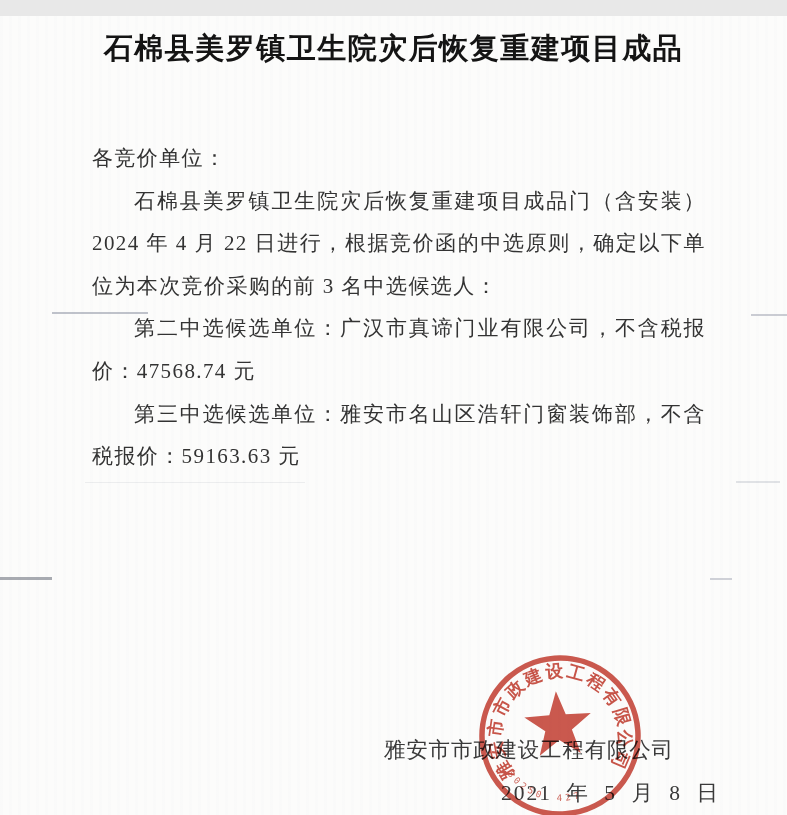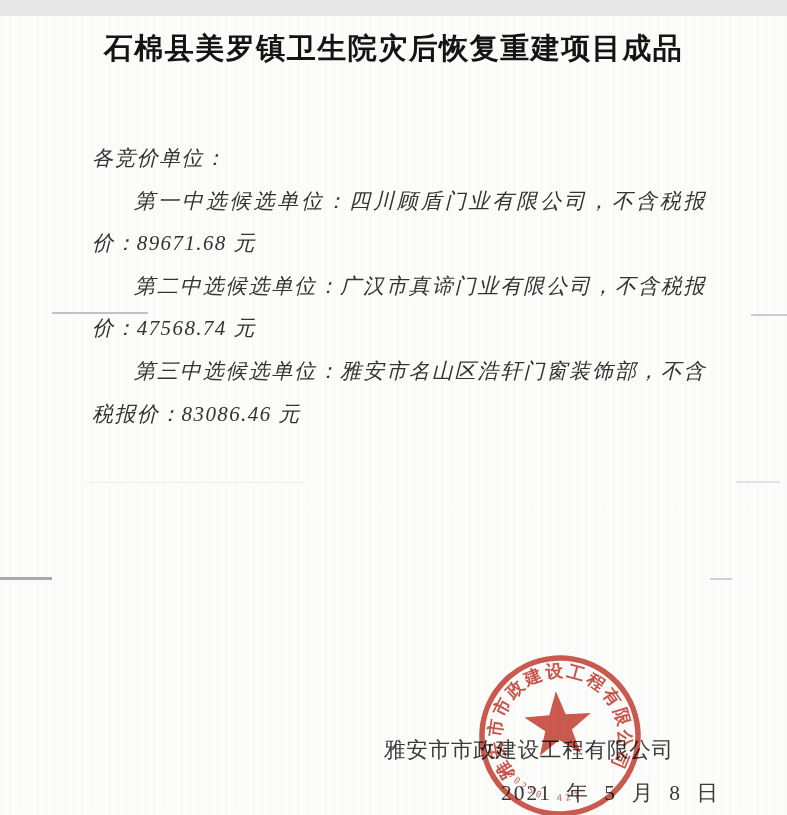--- a/index.html
+++ b/index.html
@@ -30,21 +30,21 @@
   .body-text {
     position: absolute;
     top: 121px; left: 92px;
     width: 614px;
     font-size: 21px;
     line-height: 42.6px;
     letter-spacing: 1.4px;
     text-align: justify;
     color: #333;
   }
-  .body-text p { text-indent: 2em; font-style: italic; }
+  .body-text p { text-indent: 2em; }
   .body-text p.no-indent { text-indent: 0; }
   .sig-company {
     position: absolute;
     left: 384px; top: 719px;
     font-size: 21.5px;
     letter-spacing: 0.8px;
     color: #3a3a3a;
     z-index: 2;
   }
   .sig-date {
@@ -82,23 +82,23 @@
 <body>
 
 <div class="page">
 
   <div class="title">
     <div>石棉县美罗镇卫生院灾后恢复重建项目成品</div>
   </div>
 
   <div class="body-text">
     <p class="no-indent">各竞价单位：</p>
-    <p>第一中选候选单位：四川顾盾门业有限公司，不含税报价：89671.68 元</p>
+    <p>石棉县美罗镇卫生院灾后恢复重建项目成品门（含安装）2024 年 4 月 22 日进行，根据竞价函的中选原则，确定以下单位为本次竞价采购的前 3 名中选候选人：</p>
     <p>第二中选候选单位：广汉市真谛门业有限公司，不含税报价：47568.74 元</p>
-    <p>第三中选候选单位：雅安市名山区浩轩门窗装饰部，不含税报价：83086.46 元</p>
+    <p>第三中选候选单位：雅安市名山区浩轩门窗装饰部，不含税报价：59163.63 元</p>
   </div>
 
   <div class="sig-company">雅安市市政建设工程有限公司</div>
   <div class="sig-date">2021 年 5 月 8 日</div>
 
   <svg class="stamp" viewBox="0 0 190 190" xmlns="http://www.w3.org/2000/svg">
     <defs>
       <path id="ringPath" d="M 43.9 124.5 A 59 59 0 1 1 146.1 124.5" fill="none"></path>
       <path id="codePath" d="M 38.7 127.5 A 65 65 0 0 0 132.3 148.2" fill="none"></path>
     </defs>

